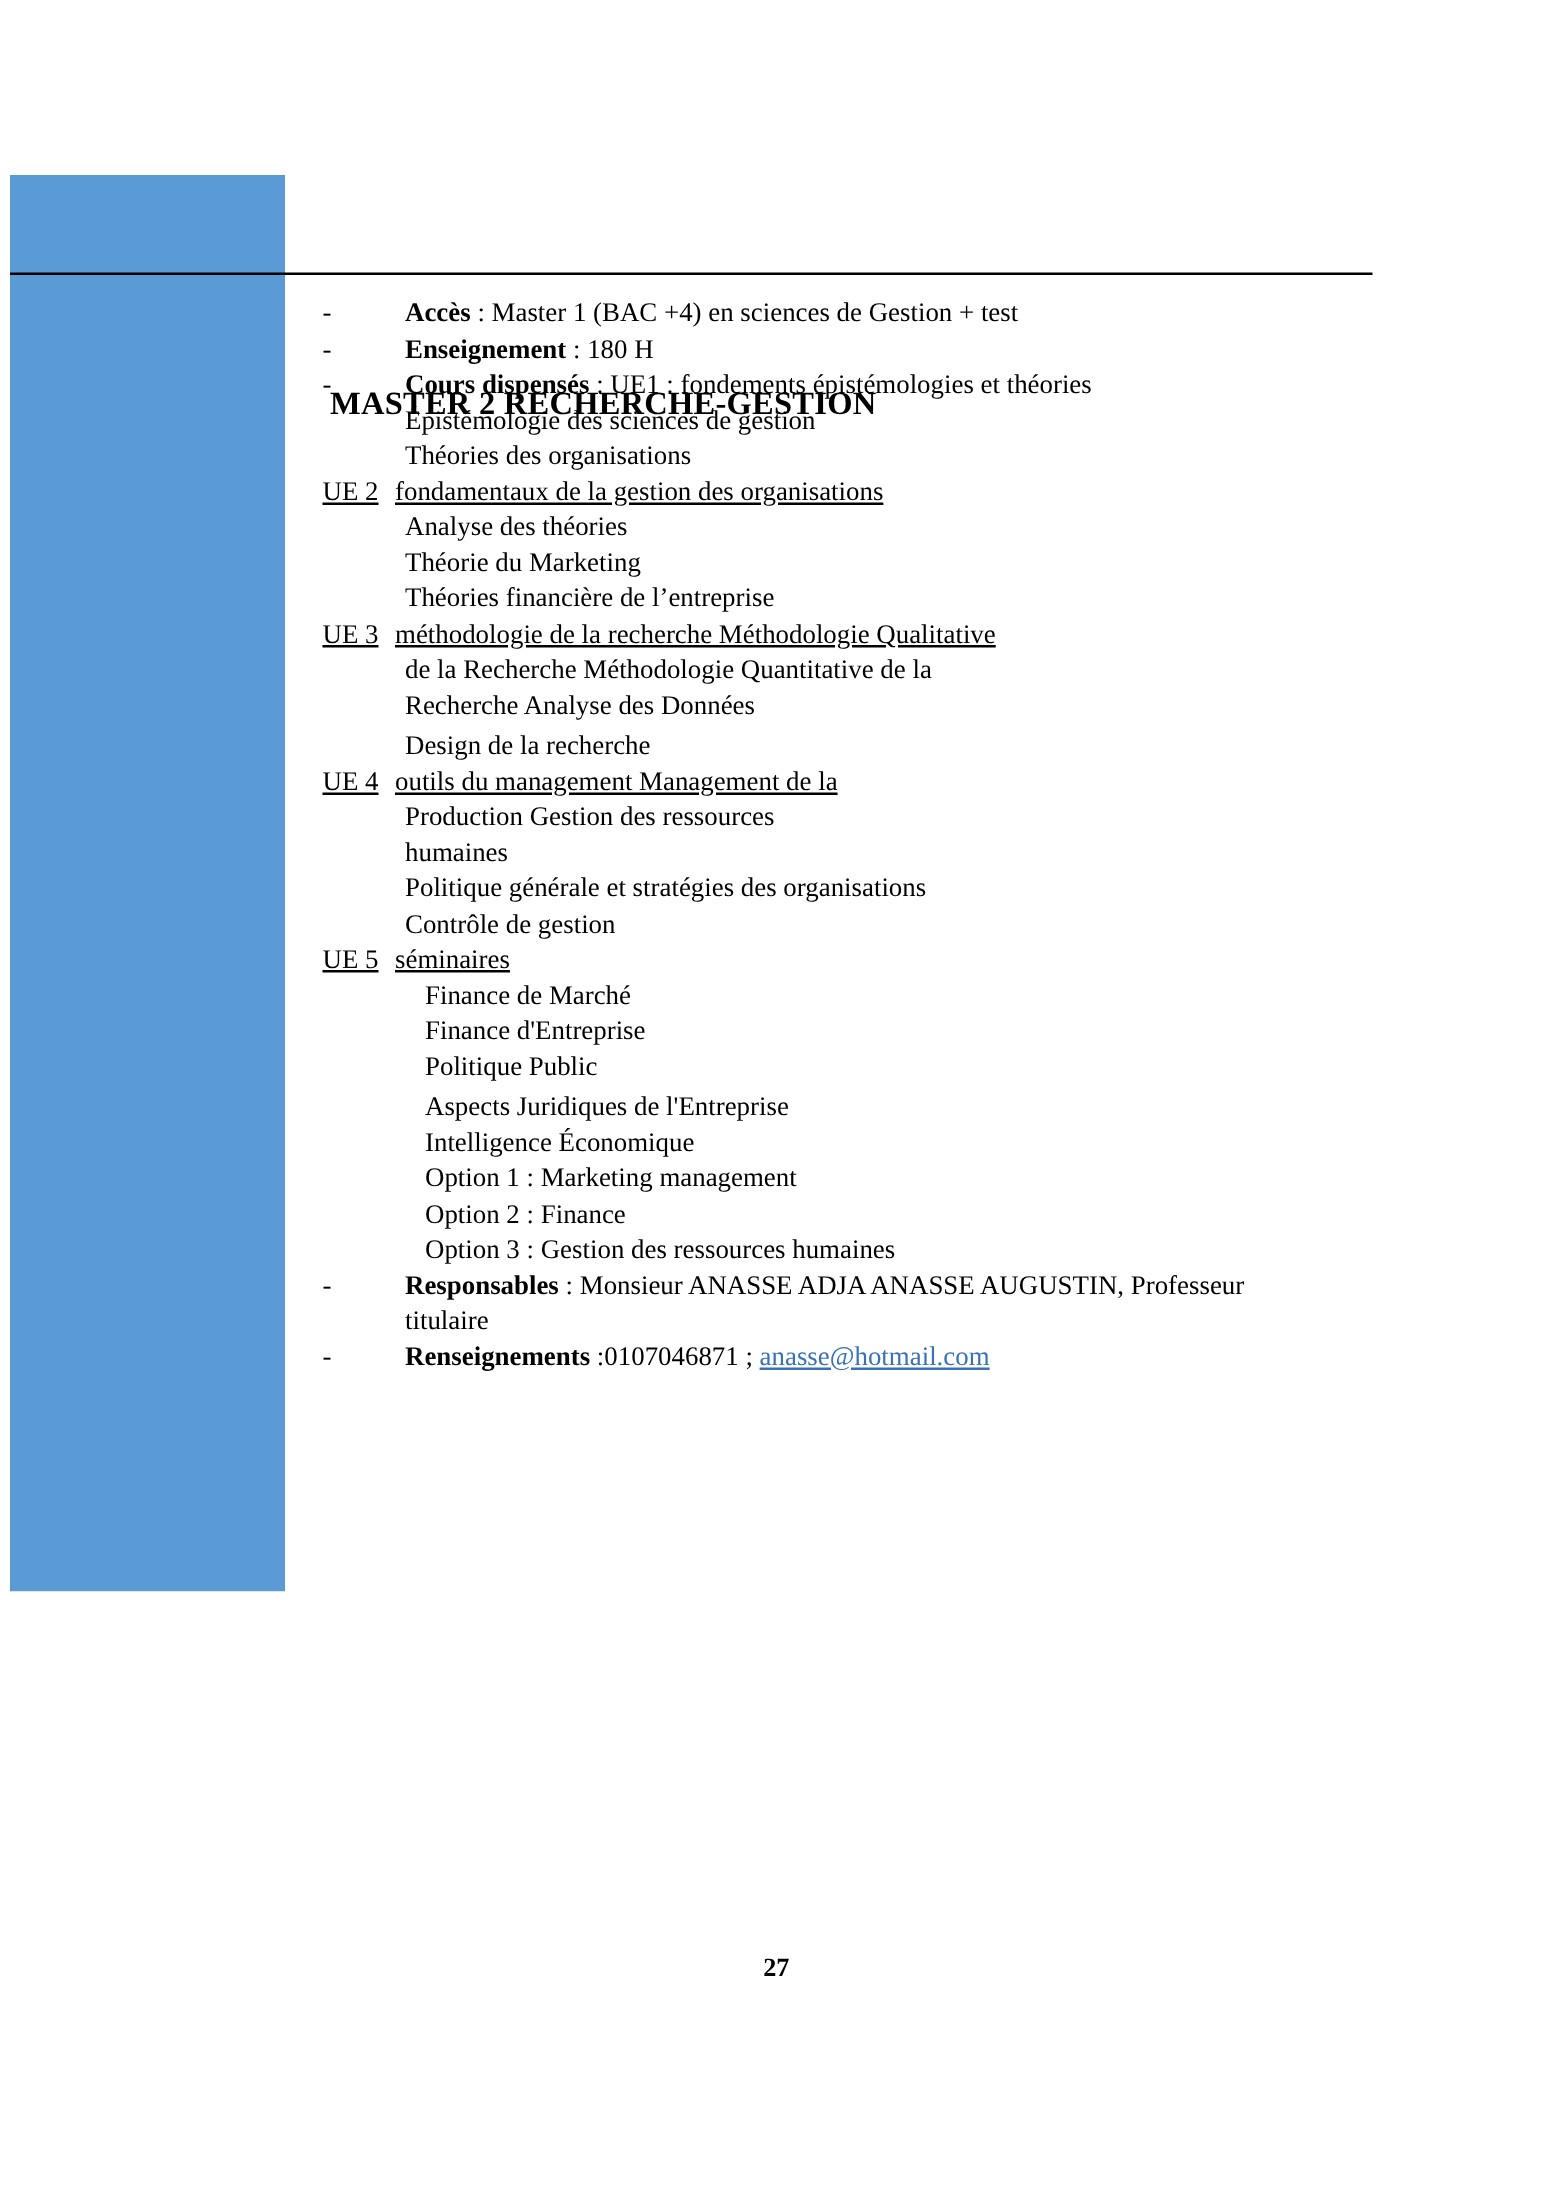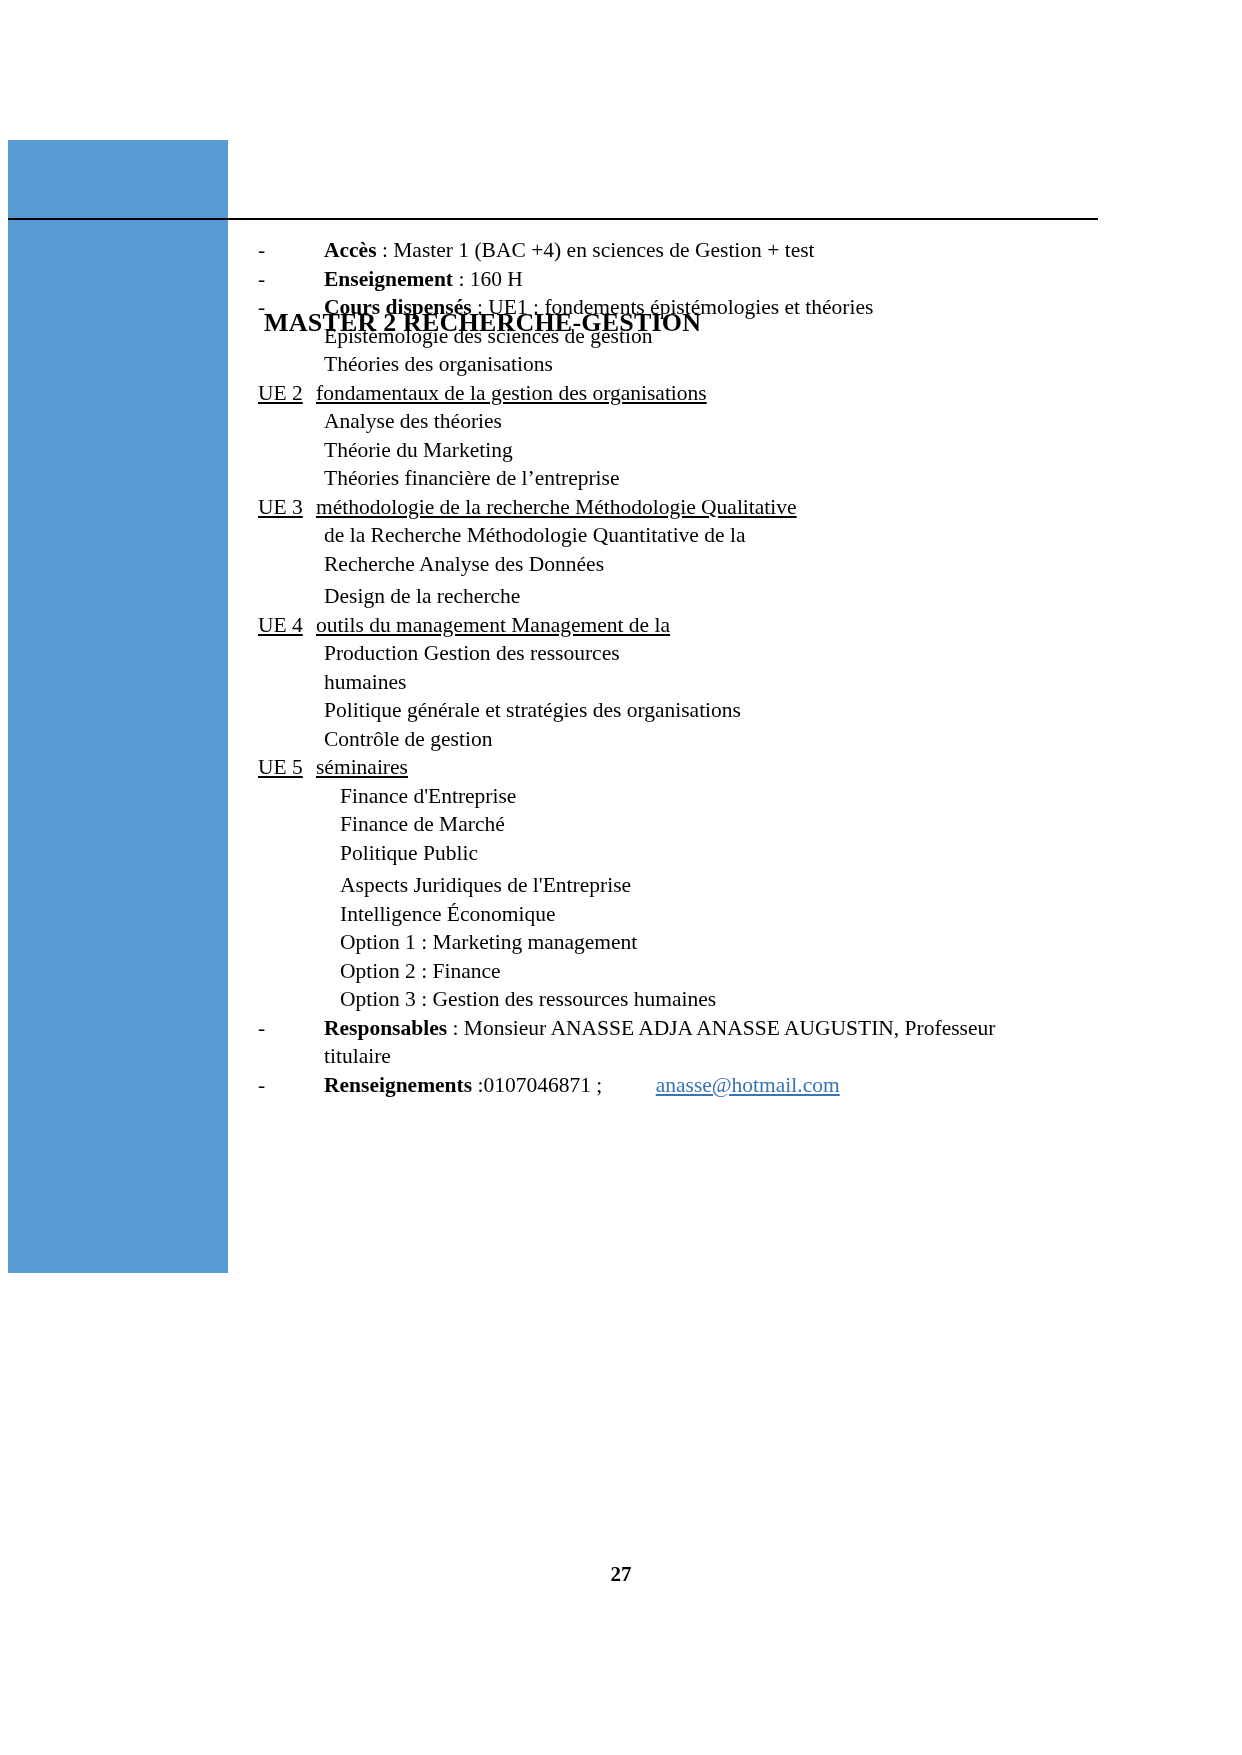--- a/index.html
+++ b/index.html
@@ -98,21 +98,20 @@
     width: 58px;
     flex: 0 0 58px;
   }
   .ue-text { flex: 1; }
 
   b { font-weight: bold; }
 
   .link {
     color: #3a72b8;
     text-decoration: underline;
-    margin-left: 48px;
   }
 
   .gap-sm { height: 4px; }
 
   .page-number {
     position: absolute;
     left: 0;
     top: 1562px;
     width: 1242px;
     text-align: center;
@@ -134,21 +133,21 @@
 
   <div class="content">
 
     <div class="row">
       <span class="bullet">-</span>
       <span class="row-text"><b>Accès</b><span> : Master 1 (BAC +4)  en sciences de Gestion + test</span></span>
     </div>
 
     <div class="row">
       <span class="bullet">-</span>
-      <span class="row-text"><b>Enseignement</b><span> : 160 H</span></span>
+      <span class="row-text"><b>Enseignement</b><span> : 180 H</span></span>
     </div>
 
     <div class="row">
       <span class="bullet">-</span>
       <span class="row-text"><b>Cours dispensés</b><span> : UE1 : fondements  épistémologies et théories</span></span>
     </div>
 
     <div class="line indent-1">Épistémologie des sciences de gestion</div>
     <div class="line indent-1">Théories des organisations</div>
 
@@ -175,22 +174,22 @@
     </div>
     <div class="line indent-1">Production Gestion des ressources</div>
     <div class="line indent-1">humaines</div>
     <div class="line indent-1">Politique générale et stratégies des organisations</div>
     <div class="line indent-1">Contrôle de gestion</div>
 
     <div class="ue-row">
       <span class="ue-label">UE 5</span>
       <span class="ue-text">séminaires</span>
     </div>
+    <div class="line indent-2">Finance de Marché</div>
     <div class="line indent-2">Finance d'Entreprise</div>
-    <div class="line indent-2">Finance de Marché</div>
     <div class="line indent-2">Politique Public</div>
     <div class="gap-sm"></div>
     <div class="line indent-2">Aspects Juridiques de l'Entreprise</div>
     <div class="line indent-2">Intelligence Économique</div>
 
     <div class="line indent-2">Option 1 : Marketing management</div>
     <div class="line indent-2">Option 2 : Finance</div>
     <div class="line indent-2">Option 3 : Gestion des ressources humaines</div>
 
     <div class="row">

